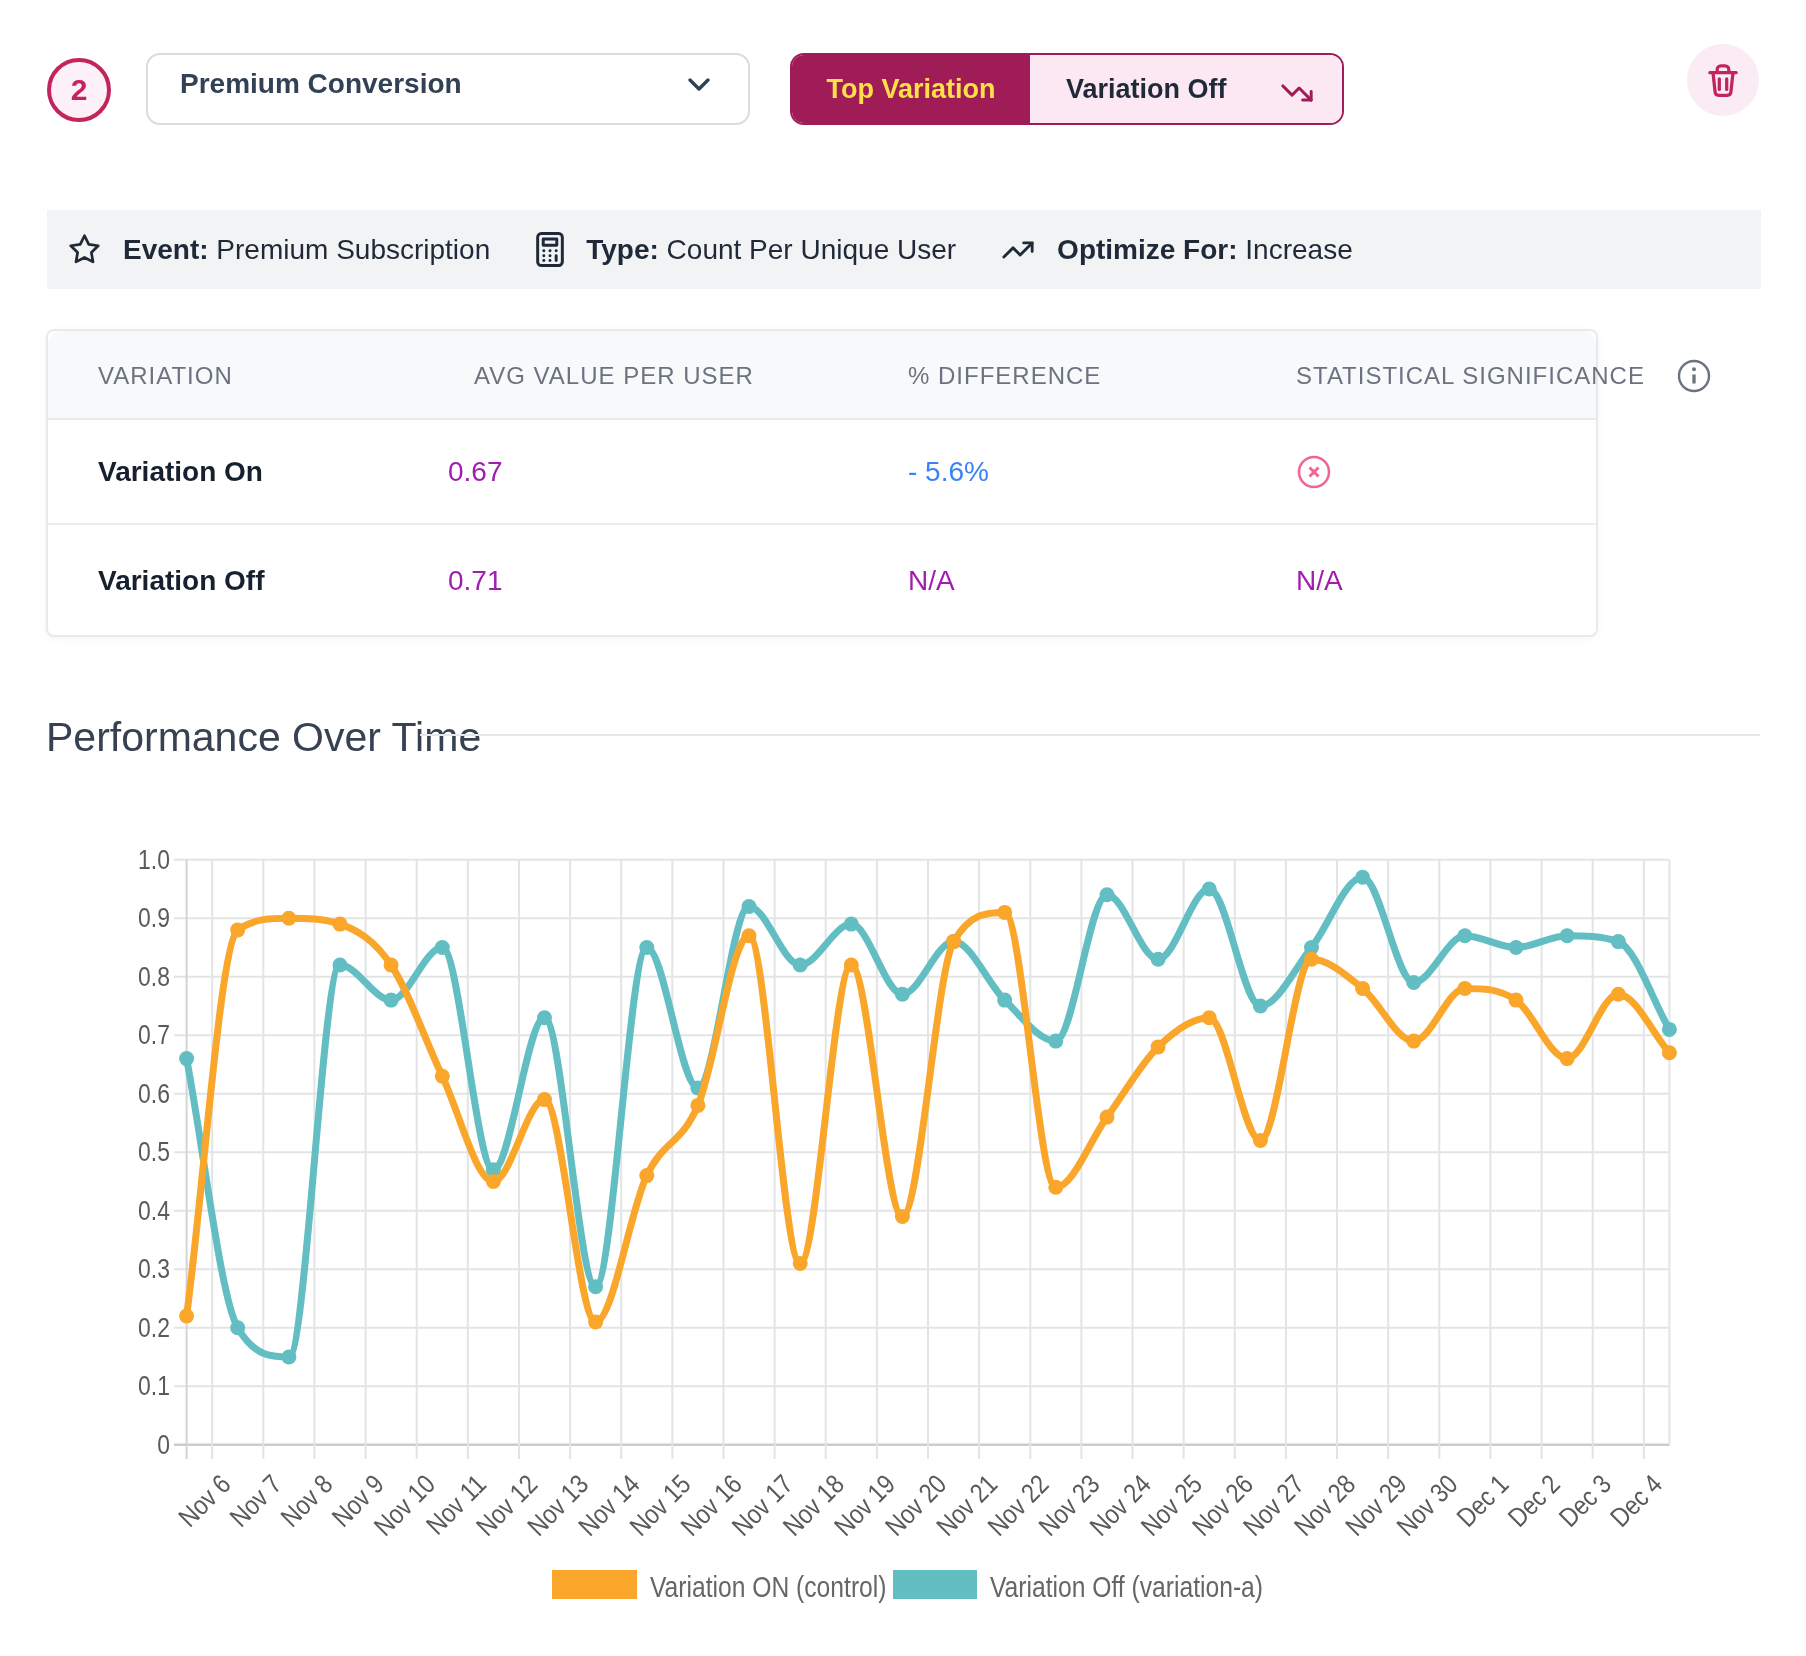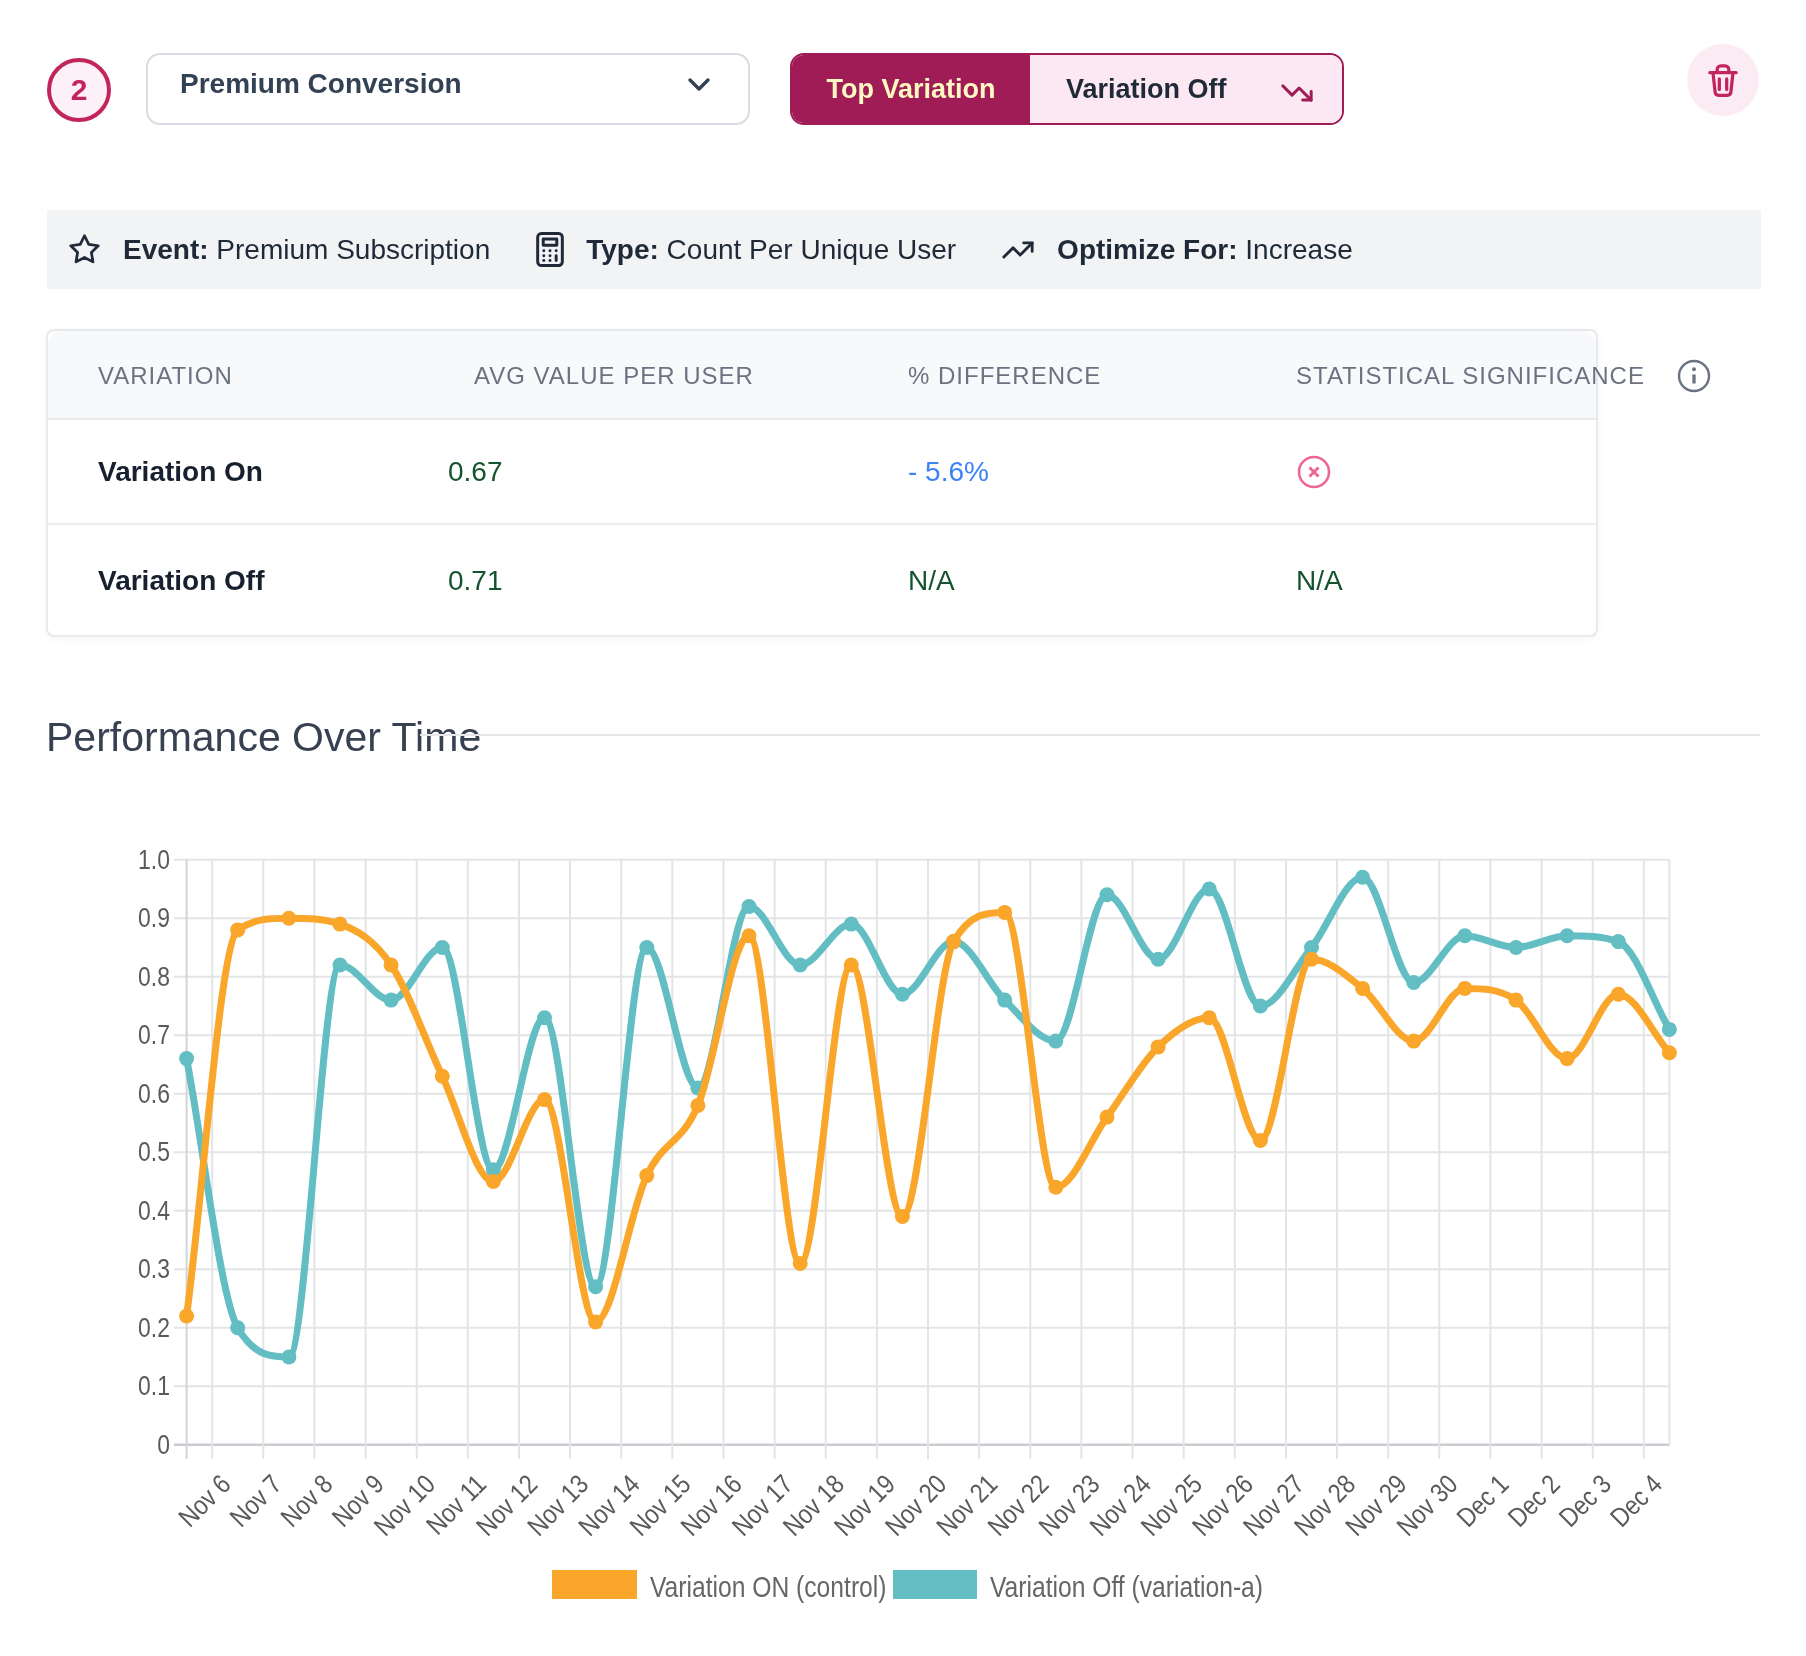--- a/index.html
+++ b/index.html
@@ -2,33 +2,33 @@
 <html><head><meta charset="utf-8">
 <style>
 * { margin:0; padding:0; box-sizing:border-box; }
 html,body { background:#fff; }
 body { width:1806px; height:1656px; font-family:"Liberation Sans", sans-serif; position:relative; overflow:hidden; }
 .badge { position:absolute; left:47px; top:58px; width:64px; height:64px; border:4px solid #c2255c; border-radius:50%; background:#fdf0f6; color:#c2255c; font-size:30px; font-weight:bold; display:flex; align-items:center; justify-content:center; }
 .dropdown { position:absolute; left:146px; top:53px; width:604px; height:72px; border:2px solid #d8dde3; border-radius:14px; background:#fff; display:flex; align-items:center; padding:0 31px 10px 32px; }
 .dropdown span { font-size:28px; font-weight:bold; color:#334155; }
 .dropdown svg { margin-left:auto; }
 .toggle { position:absolute; left:790px; top:53px; width:554px; height:72px; border:2px solid #a01c56; border-radius:14px; overflow:hidden; display:flex; white-space:nowrap; }
-.seg1 { width:238px; background:#a01c56; color:#fef9c3; font-size:27px; font-weight:bold; display:flex; align-items:center; justify-content:center; }
+.seg1 { width:238px; background:#a01c56; color:#fde047; font-size:27px; font-weight:bold; display:flex; align-items:center; justify-content:center; }
 .seg2 { flex:1; background:#fce8f3; color:#1f2937; font-size:27px; font-weight:bold; display:flex; align-items:center; padding-left:36px; }
 .seg2 svg { margin-left:auto; margin-right:26px; margin-top:7px; }
 .trash { position:absolute; left:1687px; top:44px; width:72px; height:72px; border-radius:50%; background:#fbecf4; display:flex; align-items:center; justify-content:center; }
 .infobar { position:absolute; left:47px; top:210px; width:1714px; height:79px; background:#f1f3f5; display:flex; align-items:center; font-size:28px; color:#1f2937; white-space:nowrap; }
 .infobar b { font-weight:bold; }
 .infobar svg { flex:none; }
 .tbl { position:absolute; left:46px; top:329px; width:1552px; height:308px; border:2px solid #e7e9ec; border-radius:8px; background:#fff; box-shadow:0 2px 8px rgba(0,0,0,0.04); }
 .thead { position:absolute; left:0; top:0; width:100%; height:89px; background:#f8f9fa; border-bottom:2px solid #e7e9ec; border-radius:14px 14px 0 0; }
 .th { position:absolute; top:0; height:89px; display:flex; align-items:center; font-size:24px; font-weight:normal; letter-spacing:1px; color:#6b7280; white-space:nowrap; }
 .row1 { position:absolute; left:0; top:89px; width:100%; height:105px; border-bottom:2px solid #ebedf0; }
 .row2 { position:absolute; left:0; top:194px; width:100%; height:112px; }
-.td { position:absolute; top:0; height:100%; display:flex; align-items:center; font-size:28px; color:#14532d; white-space:nowrap; }
+.td { position:absolute; top:0; height:100%; display:flex; align-items:center; font-size:28px; color:#a21caf; white-space:nowrap; }
 .c1 { left:50px; } .c2h { left:426px; } .c2 { left:400px; } .c3 { left:860px; } .c4 { left:1248px; }
 .vname { font-weight:bold; color:#16202e; }
 .diff { color:#3b82f6; }
 .ptitle { position:absolute; left:46px; top:714px; font-size:41px; color:#374151; }
 .pline { position:absolute; left:420px; top:734px; width:1340px; height:2px; background:#e5e7eb; }
 .chart { position:absolute; left:0; top:820px; }
 .ylab { font-size:27px; fill:#5a5a5a; }
 .xlab { font-size:27px; fill:#5a5a5a; }
 .leg { font-size:29px; fill:#666; }
 </style></head>

